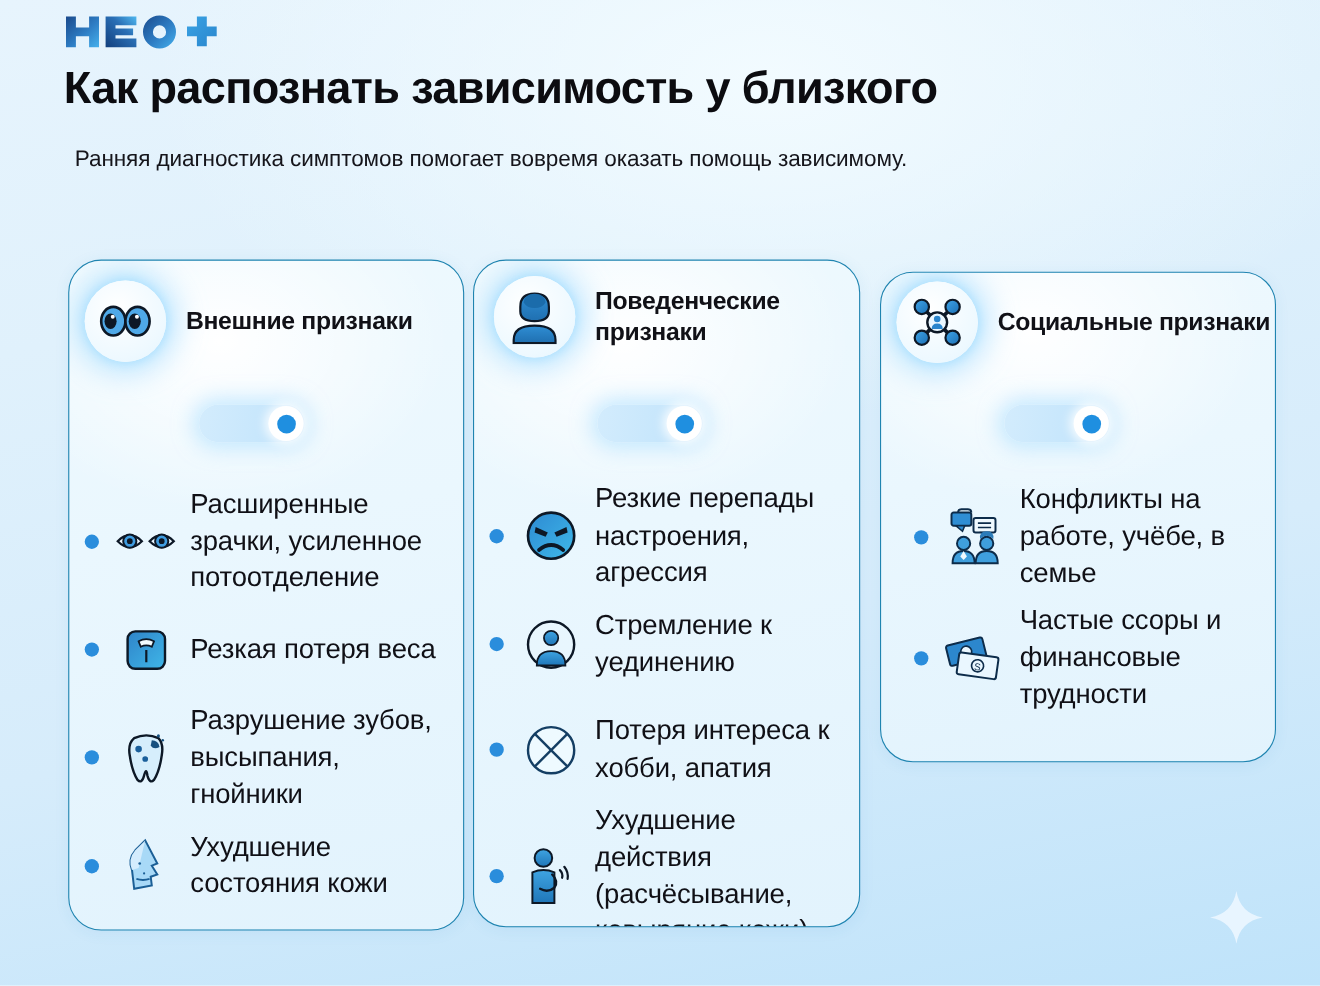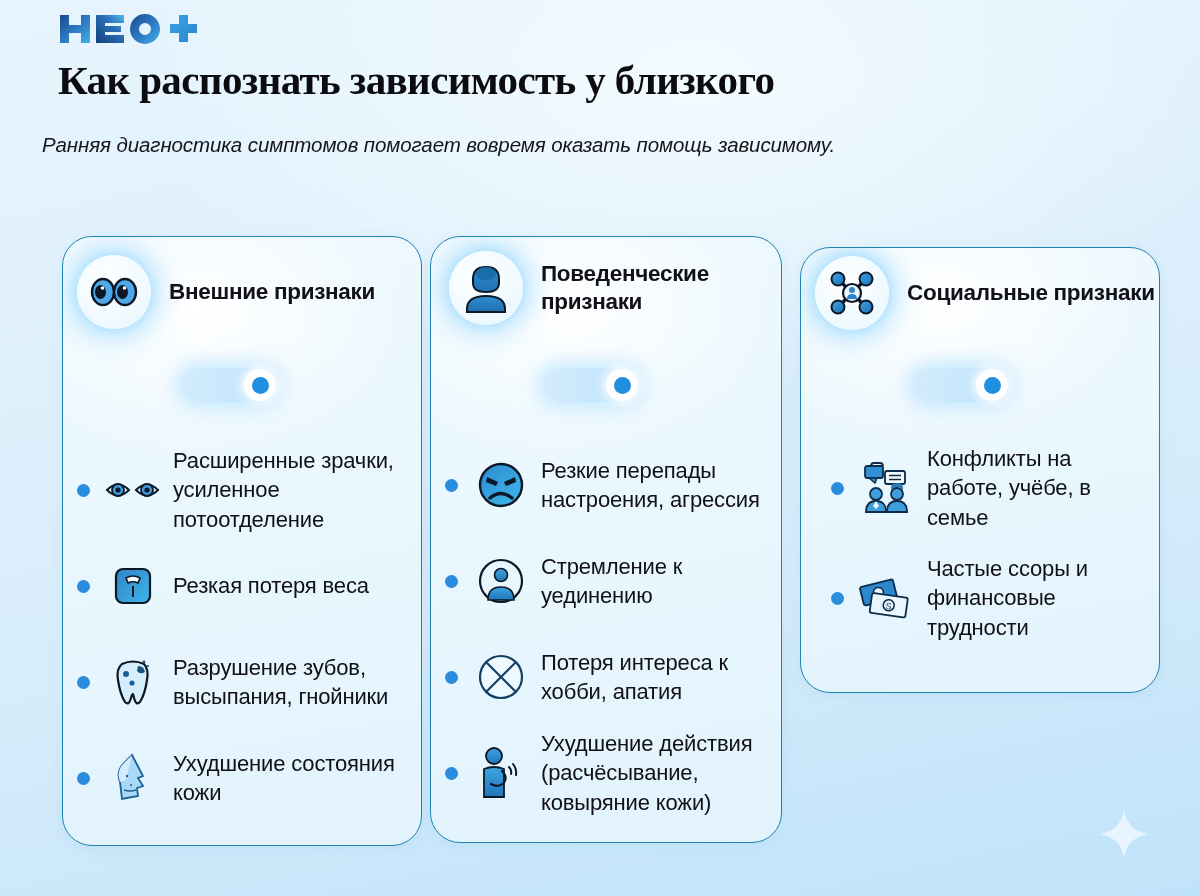--- a/index.html
+++ b/index.html
@@ -36,33 +36,31 @@
     position: absolute;
     left: 58px;
     top: 58px;
     width: 1100px;
     font-size: 41px;
     font-weight: bold;
     color: #0c0c10;
     letter-spacing: -0.6px;
     line-height: 1.08;
     white-space: nowrap;
-    font-family: Liberation Serif, serif;
   }
 
   .subtitle {
     position: absolute;
-    left: 42px;
+    left: 68px;
     top: 128px;
     width: 900px;
     font-size: 20.5px;
     color: #15151b;
     line-height: 1.62;
     letter-spacing: -0.1px;
-    font-style: italic;
   }
 
   
   .cards {
     position: absolute;
     left: 0;
     top: 0;
     width: 1200px;
     height: 896px;
   }
@@ -179,21 +177,21 @@
     flex: 0 0 auto;
     width: 56px;
     height: 56px;
     display: flex;
     align-items: center;
     justify-content: center;
     margin-right: 12px;
   }
 
   .item-text {
-    font-size: 22px;
+    font-size: 25px;
     line-height: 1.34;
     color: #101016;
     letter-spacing: -0.15px;
   }
 
   
   .sparkle {
     position: absolute;
     right: 52px;
     bottom: 38px;

